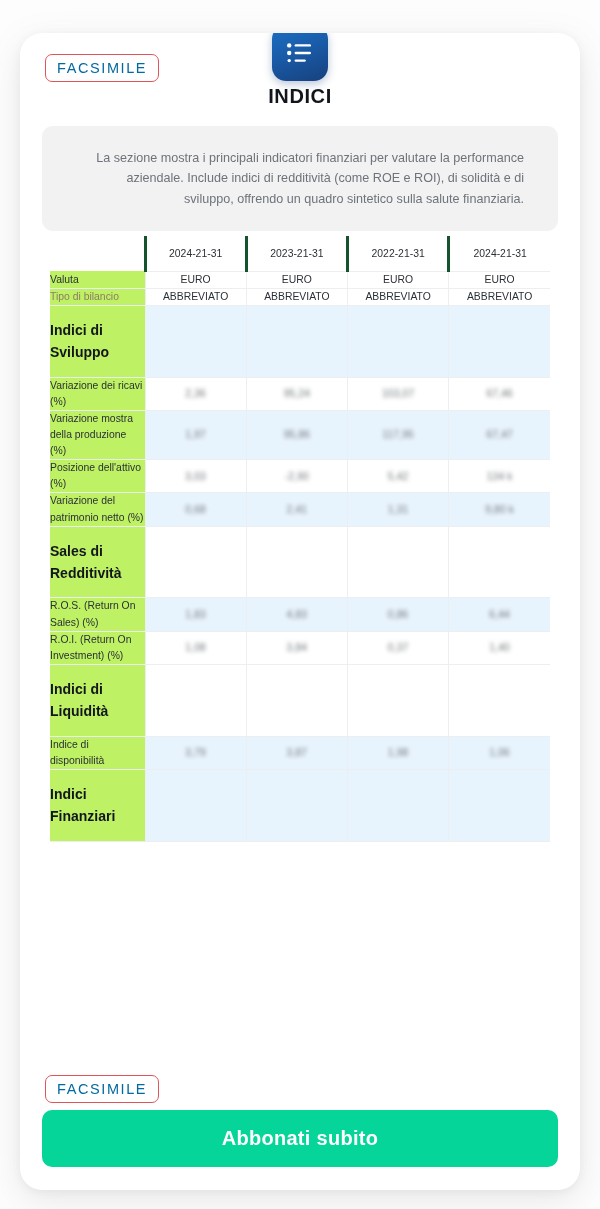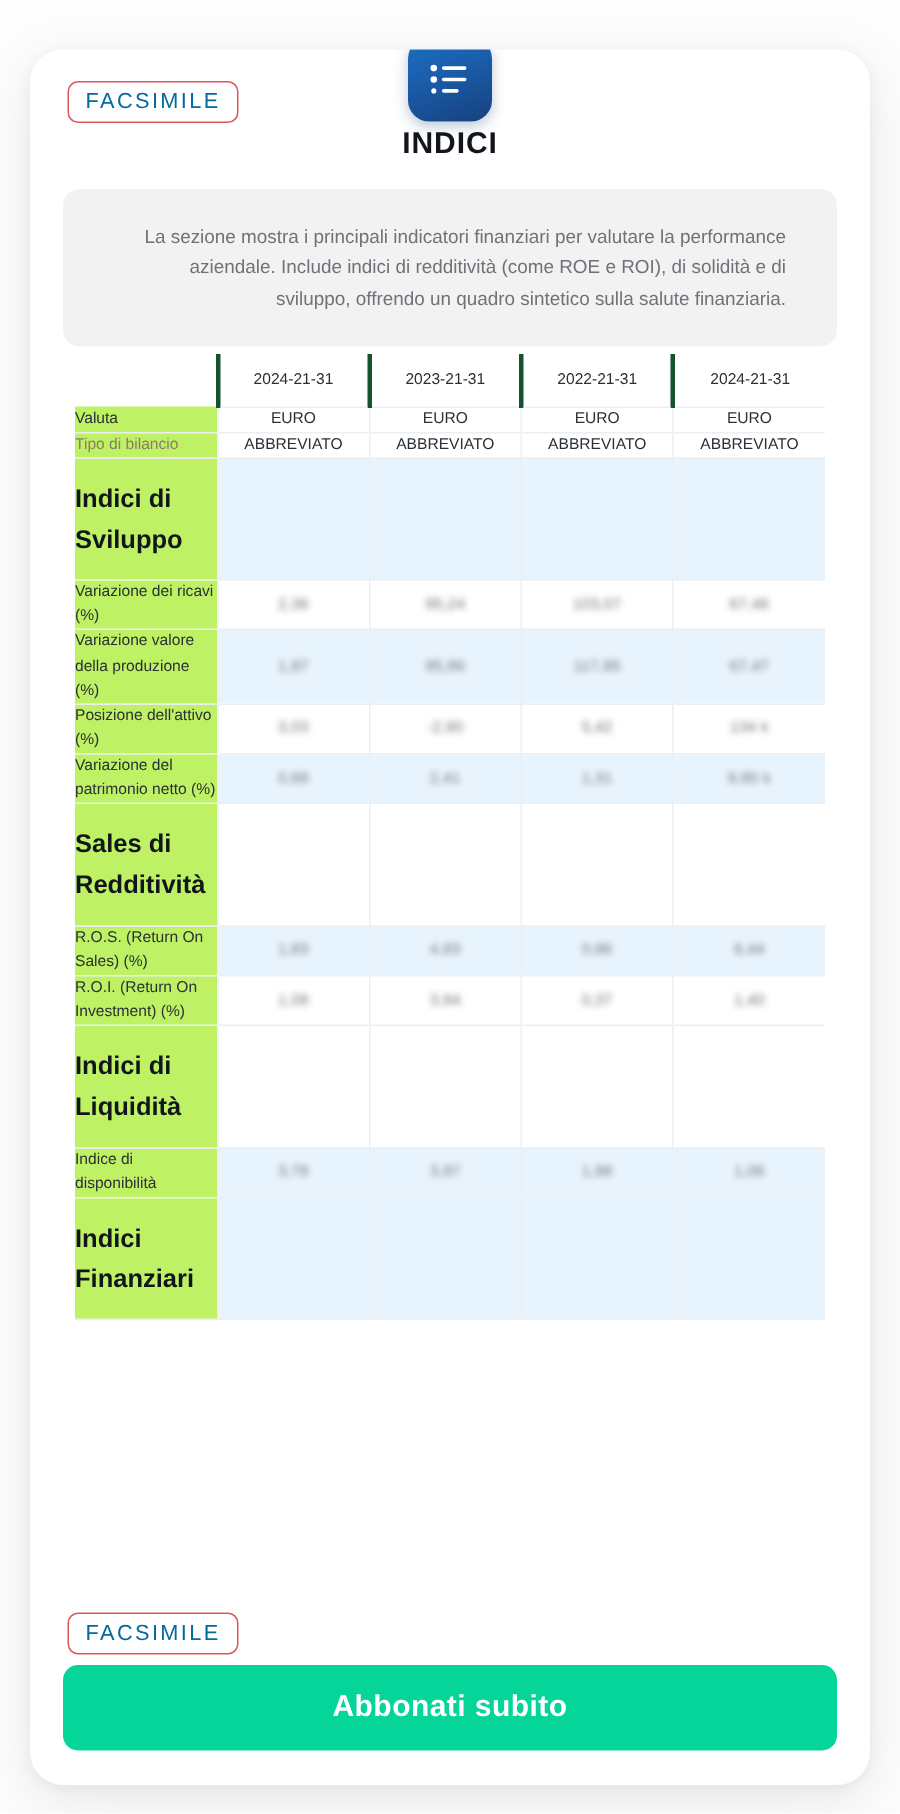--- a/index.html
+++ b/index.html
@@ -166,21 +166,21 @@
     font-size: 10.2px;
     filter: blur(2.1px);
     opacity: 0.88;
     letter-spacing: 0.2px;
     user-select: none;
   }
 
   
   tr.section td.lblcell {
     font-weight: bold;
-    font-size: 17px;
+    font-size: 14px;
     color: #12161c;
     line-height: 1.6;
     padding-top: 13px;
     padding-bottom: 13px;
   }
   tr.section.tinted td.vcell { background: #e8f4fd; }
   tr.section.plain  td.vcell { background: #ffffff; }
 
   
   td.lblcell.warm { color: #8d7b68; }
@@ -271,21 +271,21 @@
               <td class="vcell"></td>
             </tr>
             <tr class="plain">
               <td class="lblcell">Variazione dei ricavi (%)</td>
               <td class="vcell"><span class="blurval">2,36</span></td>
               <td class="vcell"><span class="blurval">95,24</span></td>
               <td class="vcell"><span class="blurval">103,07</span></td>
               <td class="vcell"><span class="blurval">67,46</span></td>
             </tr>
             <tr class="tinted">
-              <td class="lblcell">Variazione valore della produzione (%)</td>
+              <td class="lblcell">Variazione mostra della produzione (%)</td>
               <td class="vcell"><span class="blurval">1,97</span></td>
               <td class="vcell"><span class="blurval">95,86</span></td>
               <td class="vcell"><span class="blurval">117,95</span></td>
               <td class="vcell"><span class="blurval">67,47</span></td>
             </tr>
             <tr class="plain">
               <td class="lblcell">Posizione dell'attivo (%)</td>
               <td class="vcell"><span class="blurval">3,03</span></td>
               <td class="vcell"><span class="blurval">-2,90</span></td>
               <td class="vcell"><span class="blurval">5,42</span></td>

